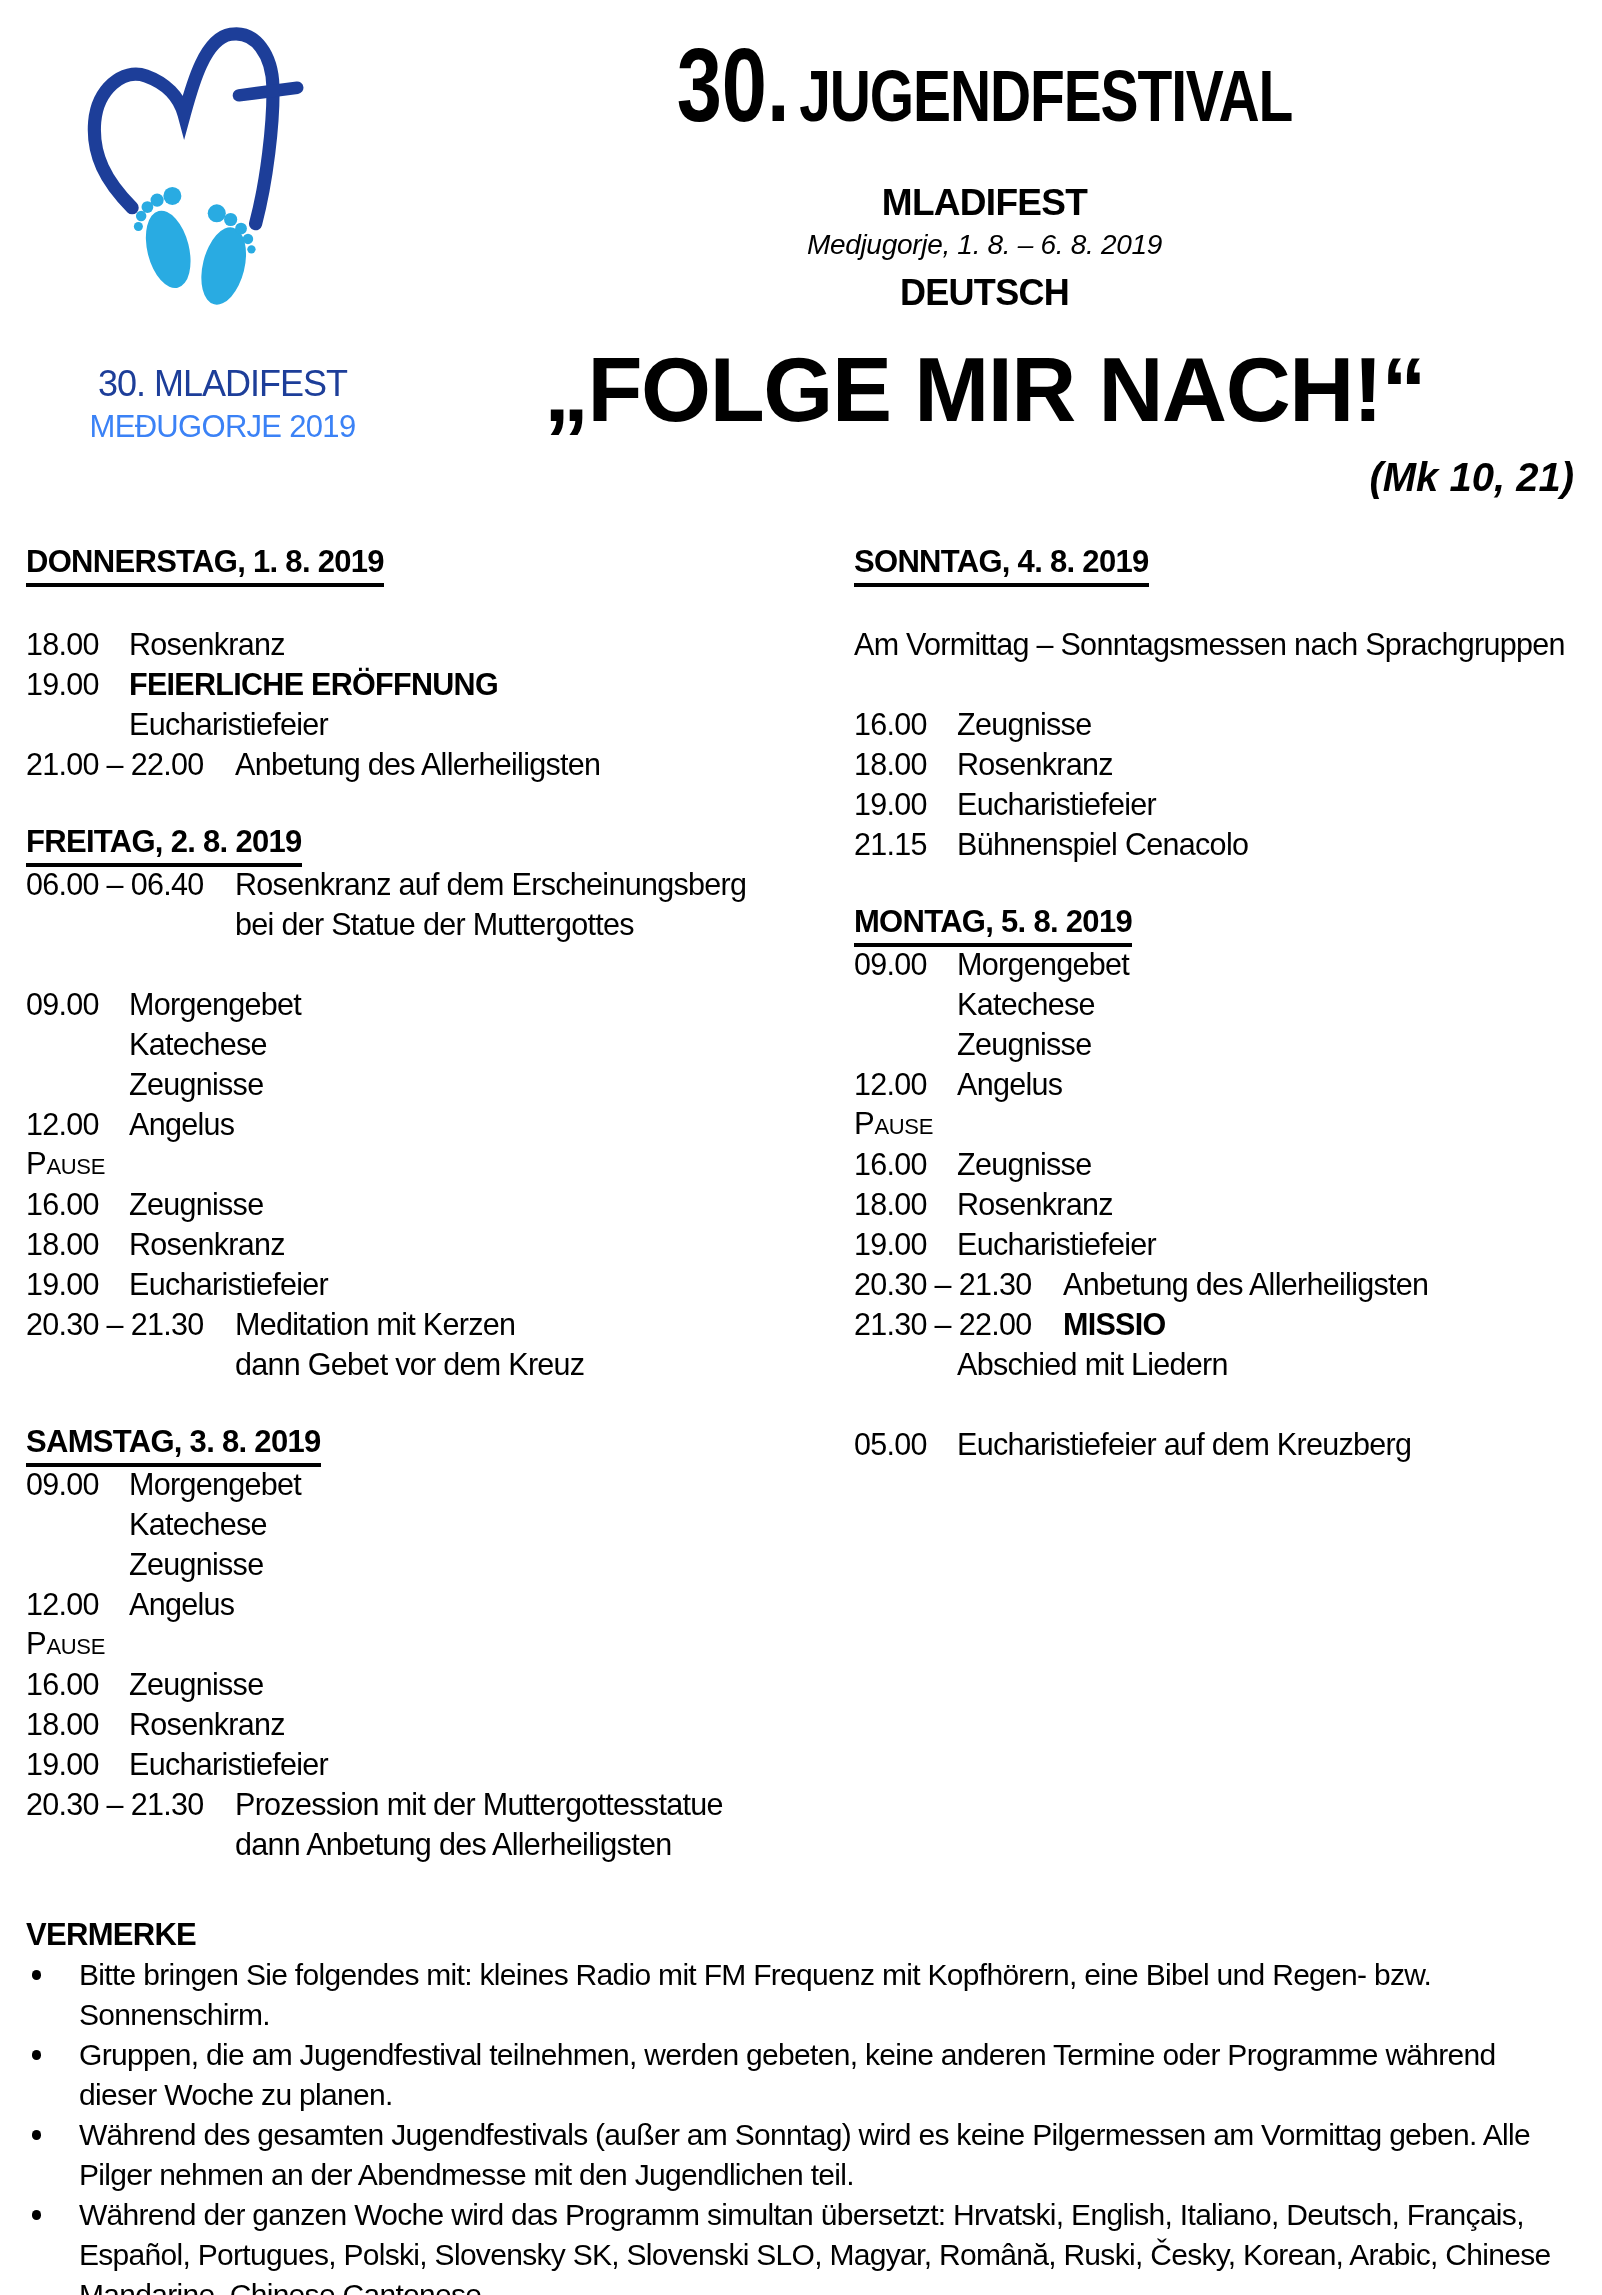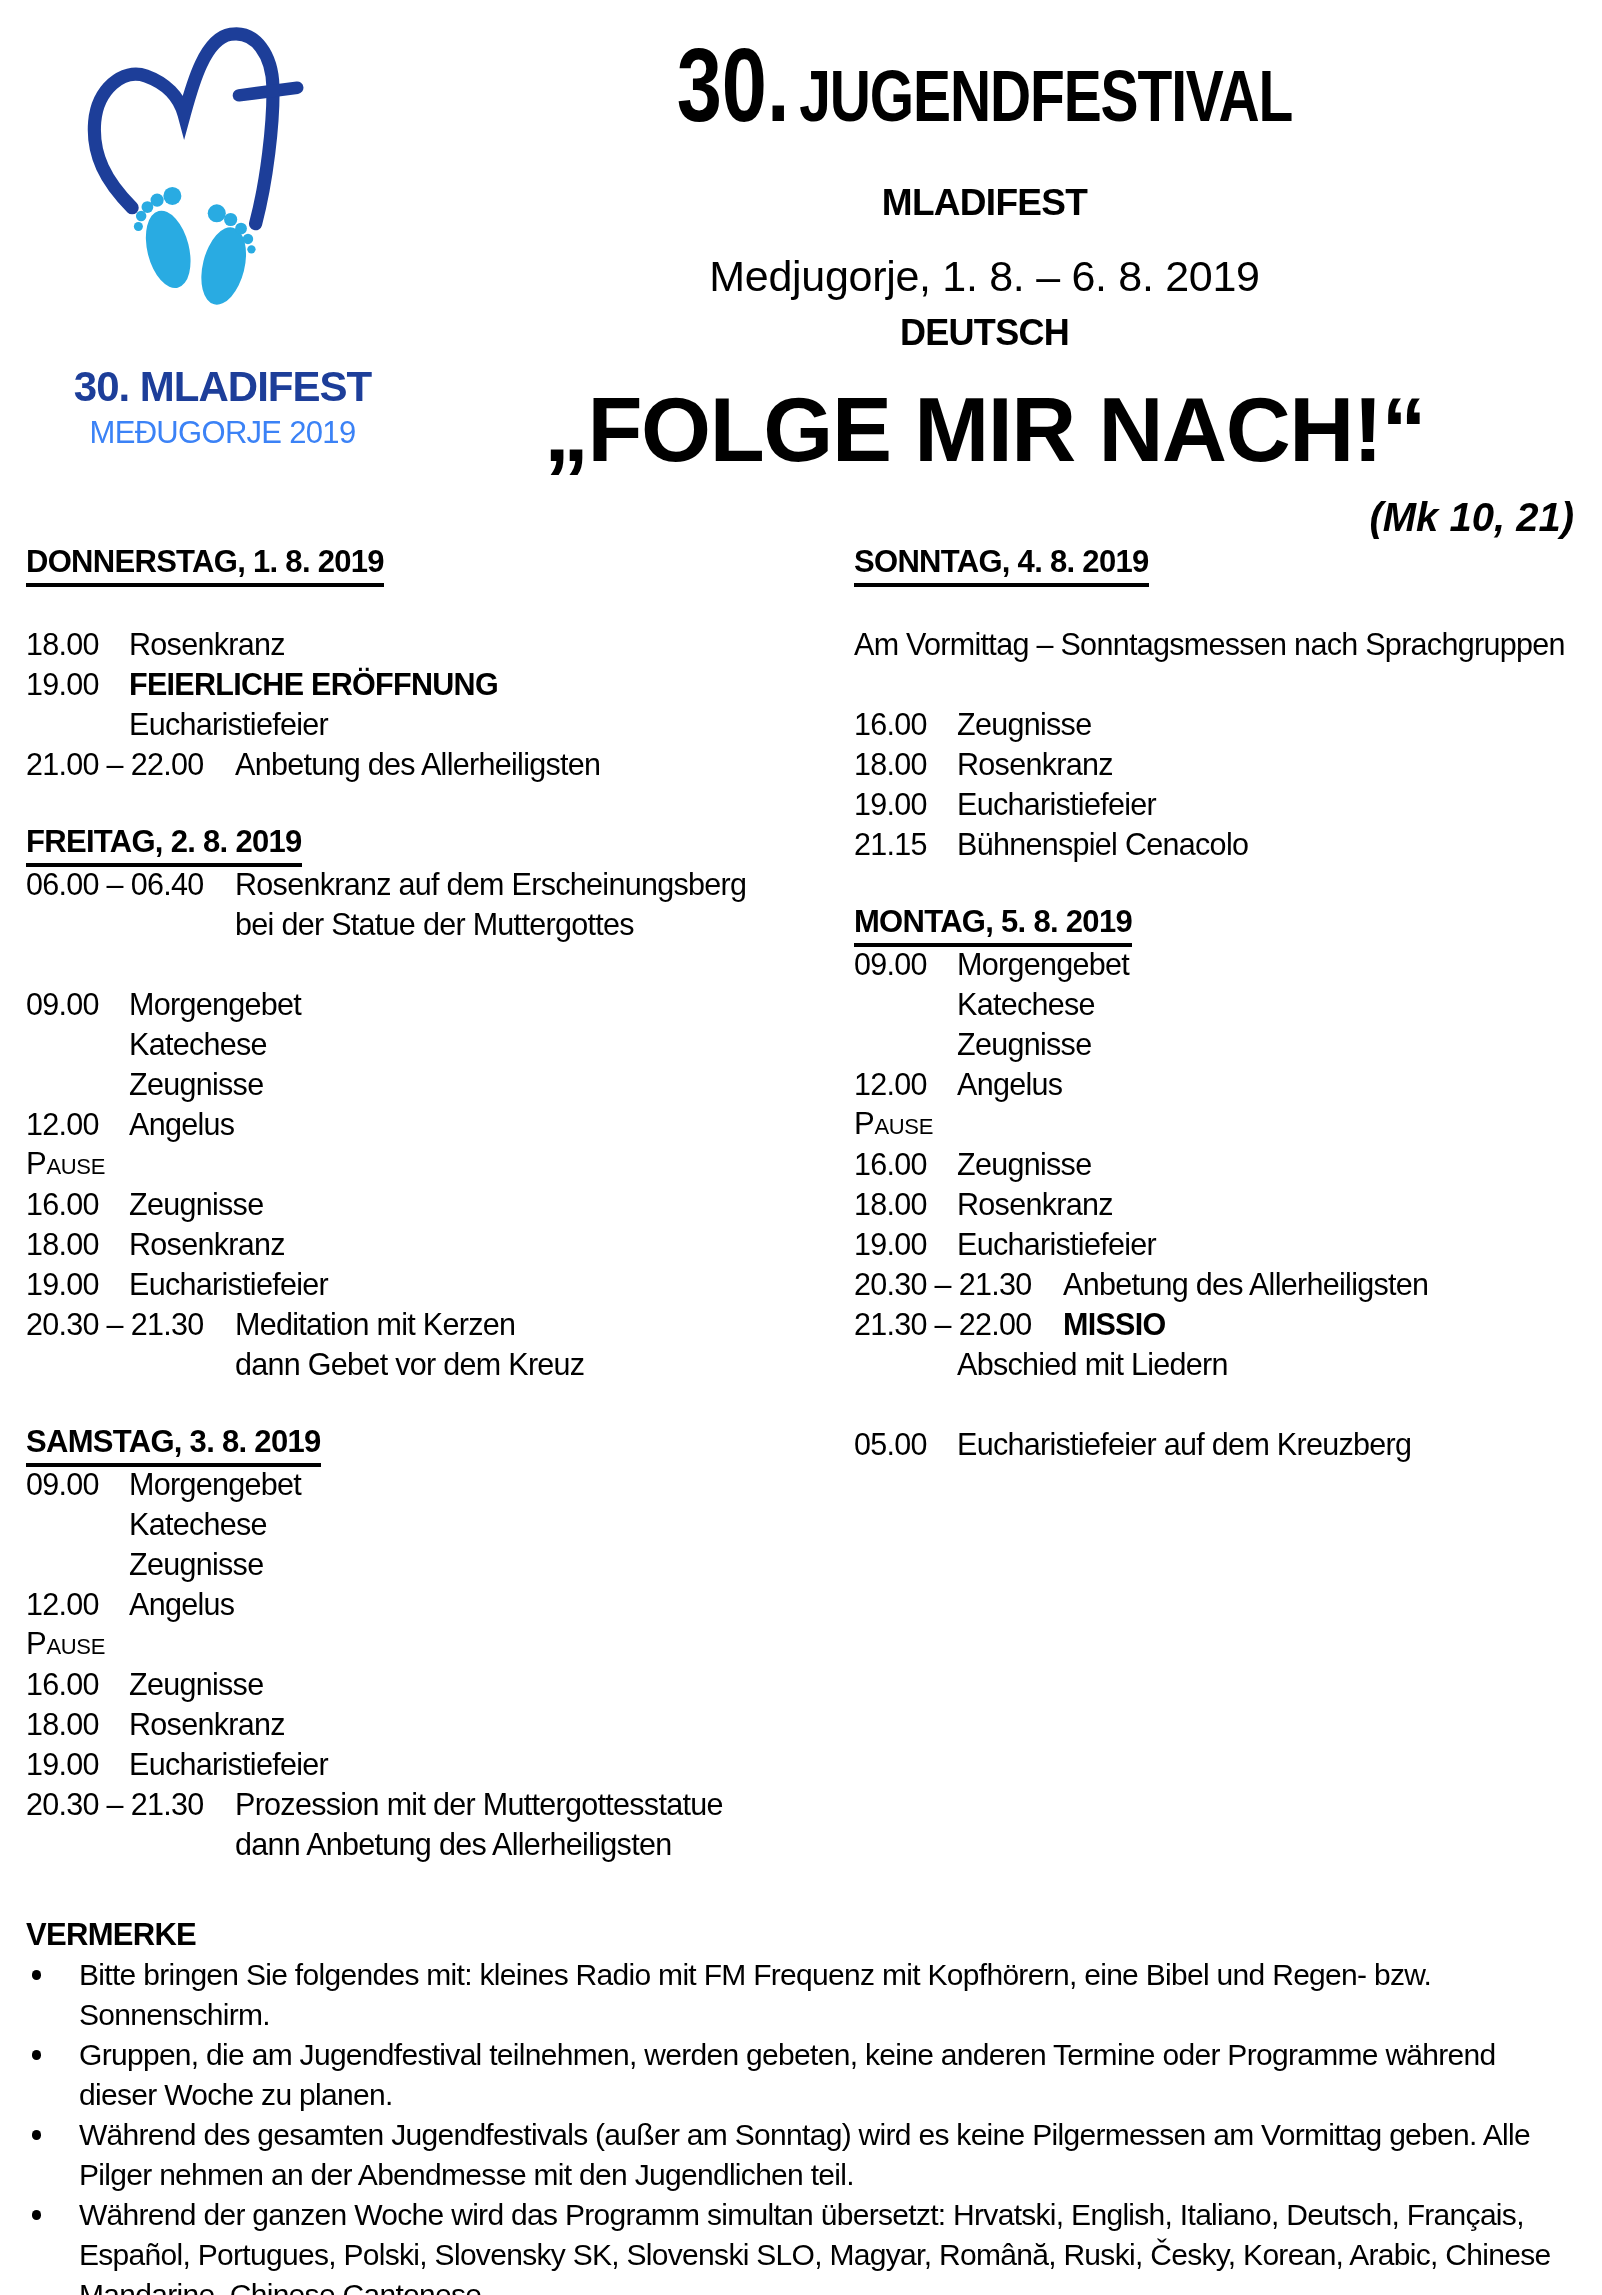--- a/index.html
+++ b/index.html
@@ -5,29 +5,29 @@
   html,body{margin:0;padding:0;}
   body{
     width:1602px;height:2295px;background:#ffffff;color:#000;
     font-family:"Liberation Sans",sans-serif;position:relative;overflow:hidden;
   }
   .page{position:absolute;inset:0;}
 
   
   .logo{position:absolute;left:57px;top:26px;width:331px;text-align:center;}
   .logo svg{display:block;margin:0 auto;}
-  .logo-line1{font-size:42px;font-weight:700;letter-spacing:-1px;color:#1d3e99;margin-top:11px;white-space:nowrap;}
+  .logo-line1{font-size:36px;font-weight:400;letter-spacing:-1px;color:#1d3e99;margin-top:11px;white-space:nowrap;}
   .logo-line2{font-size:31px;font-weight:500;letter-spacing:-0.7px;color:#3b82f6;margin-top:4.2px;white-space:nowrap;}
 
   .title-block{position:absolute;left:395px;top:33px;width:1179px;text-align:center;}
   .t1{line-height:104px;white-space:nowrap;transform:scaleX(0.78);transform-origin:50% 50%;}
   .t1 .t1num{font-size:104px;font-weight:700;}
   .t1 .t1rest{font-size:73px;font-weight:700;letter-spacing:-1.4px;margin-left:12.5px;}
   .t2{font-size:37px;font-weight:700;margin-top:12.5px;letter-spacing:-0.7px;}
-  .t3{font-size:43px;margin-top:28px;letter-spacing:-0.3px;}
+  .t3{font-size:28px;margin-top:5px;letter-spacing:-0.3px;font-style:italic;}
   .t4{font-size:36px;font-weight:700;margin-top:11px;letter-spacing:-0.7px;}
   .motto{font-size:90px;font-weight:700;letter-spacing:-1.4px;margin-top:29px;line-height:1.05;white-space:nowrap;}
   .motto-ref{font-size:40px;font-weight:700;font-style:italic;margin-top:18px;text-align:right;}
 
   
   .sched{position:absolute;left:0;top:544px;width:1602px;}
   .col{position:absolute;top:0;}
   .col-left{left:26px;width:818px;}
   .col-right{left:854px;width:735px;}
 

